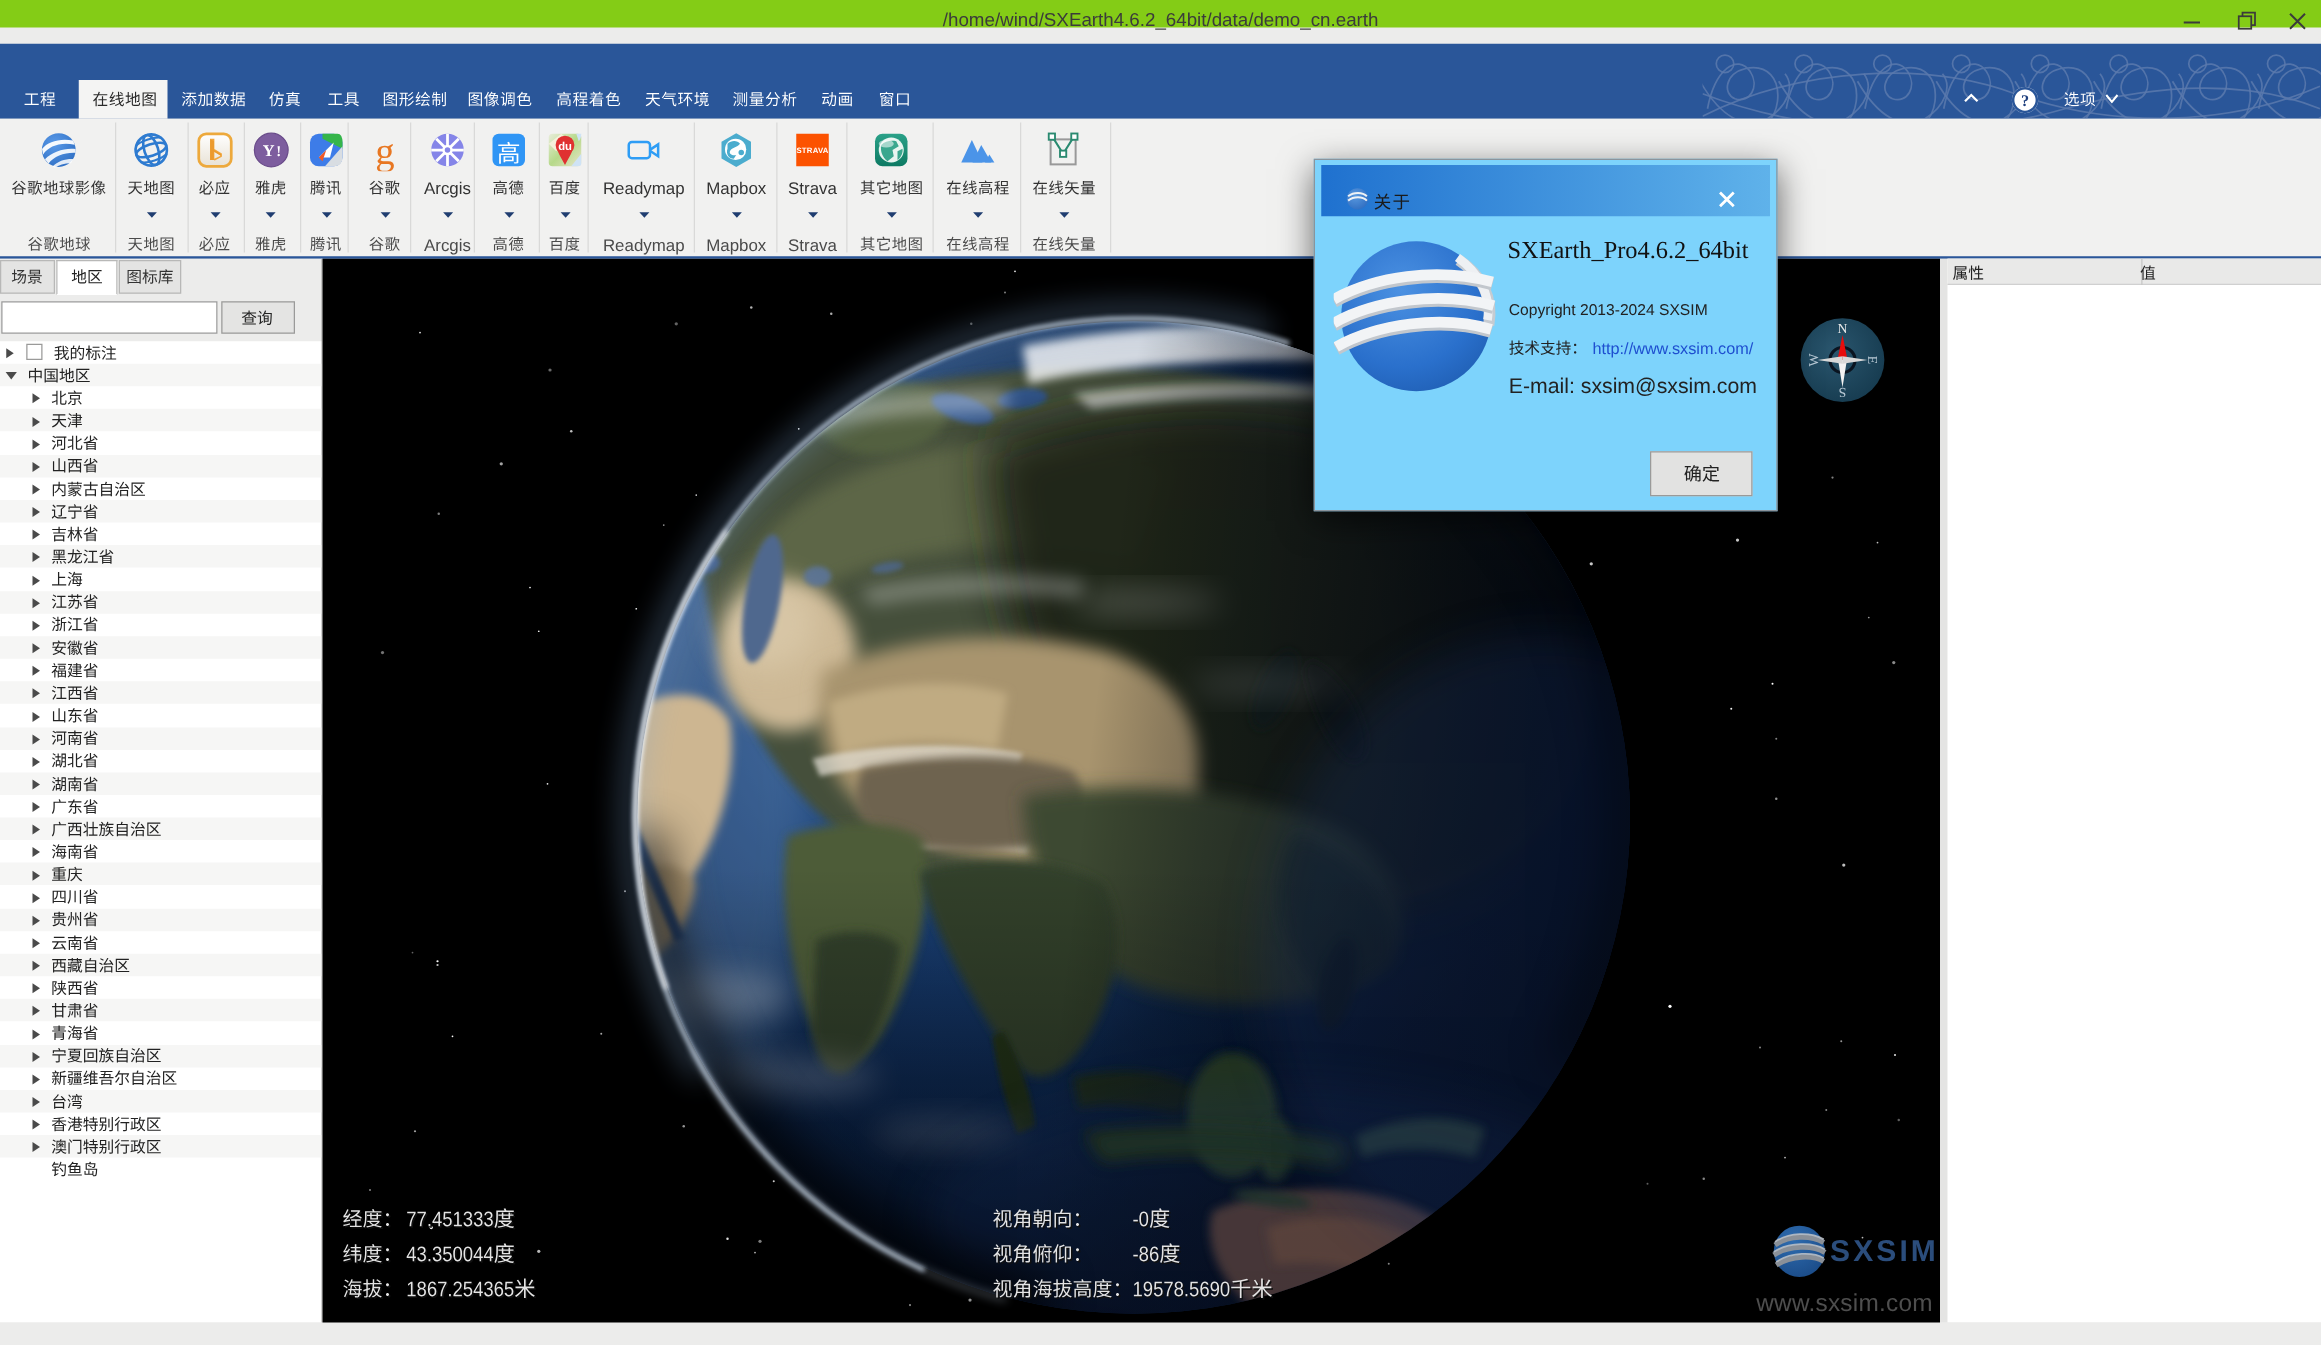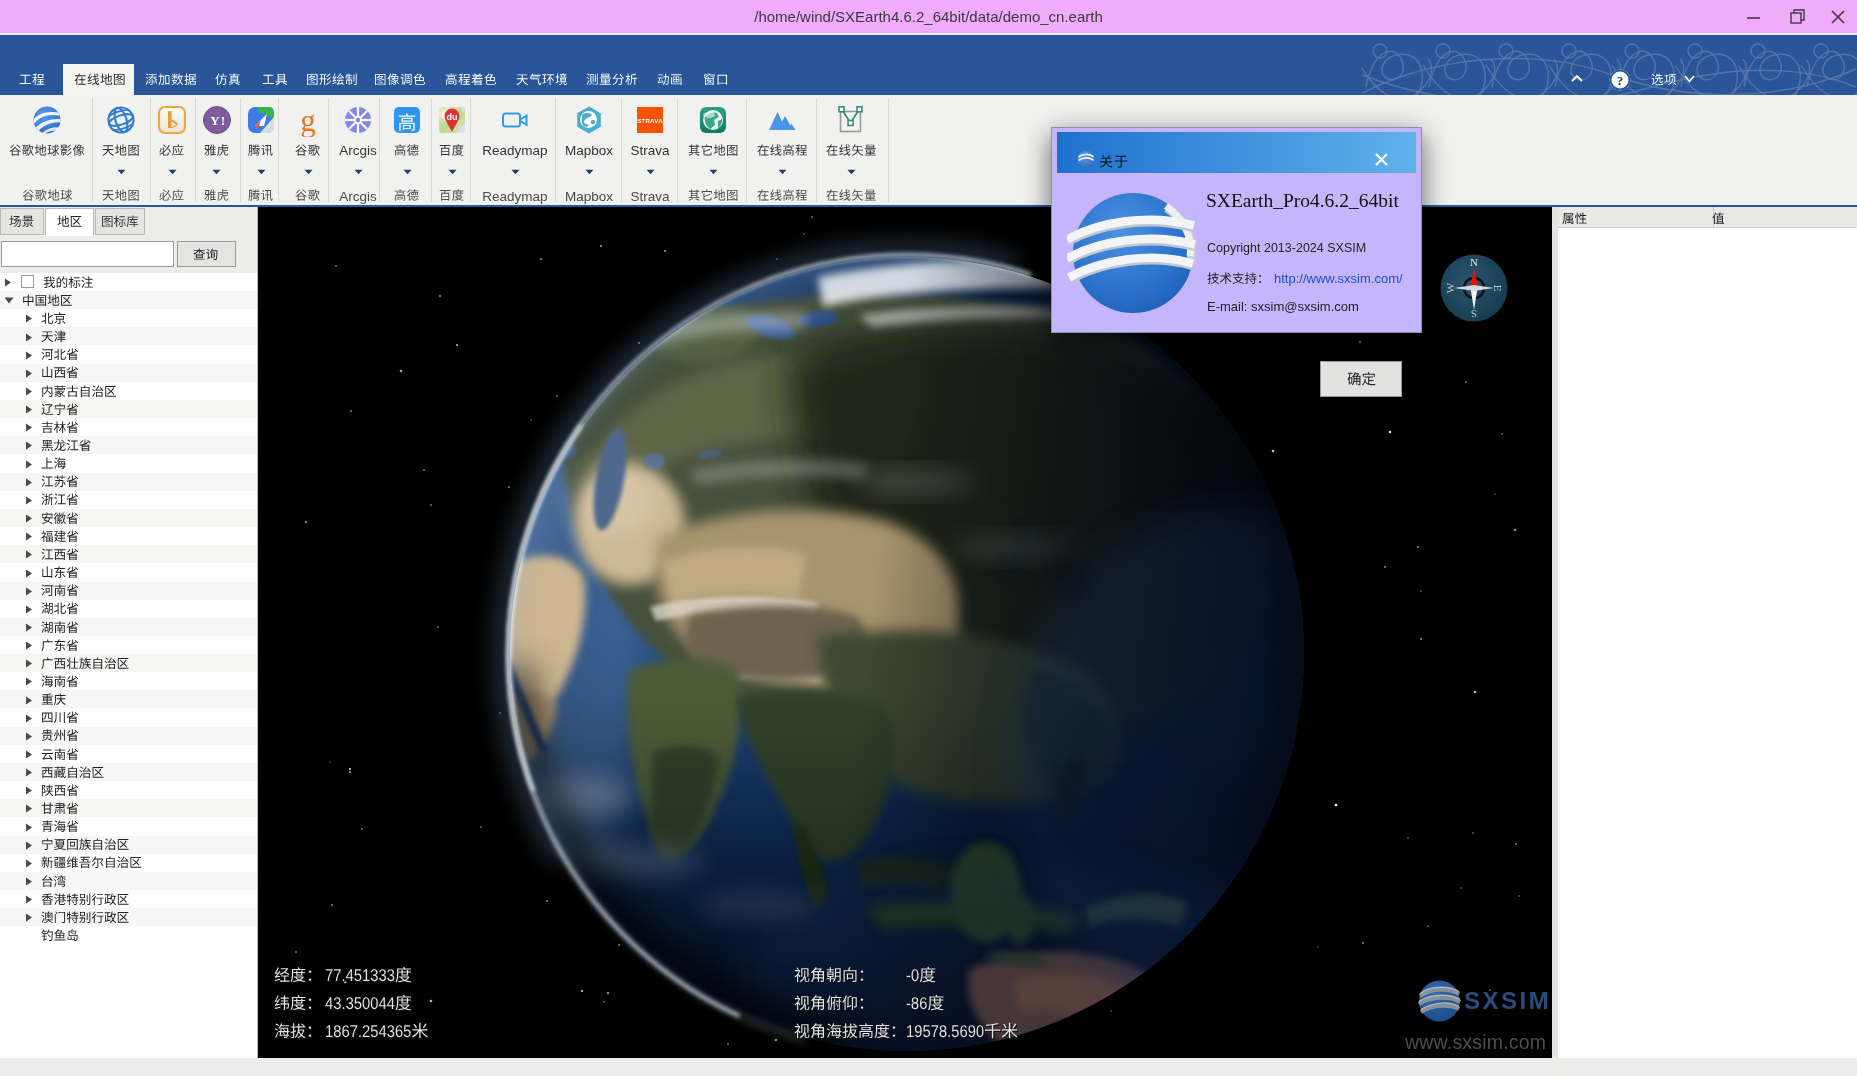--- a/index.html
+++ b/index.html
@@ -1,17 +1,17 @@
 <!DOCTYPE html>
 <html><head><meta charset="utf-8"><style>
 *{margin:0;padding:0;box-sizing:border-box}
 html,body{width:1857px;height:1076px;overflow:hidden;font-family:"Liberation Sans",sans-serif;background:#ececeb}
 .abs{position:absolute}
 .tr{position:absolute;overflow:visible}
-#titlebar{position:absolute;left:0;top:0;width:1857px;height:33px;background:#f0abfc}
+#titlebar{position:absolute;left:0;top:0;width:1857px;height:22px;background:#84cc16}
 #title{position:absolute;width:100%;text-align:center;top:8px;font-size:15px;color:#3b3b3b}
 #ribbon{position:absolute;left:0;top:35px;width:1857px;height:60px;background:#2a5699}
 #tabs{position:absolute;left:0;top:64px;width:1857px;height:31px}
 .tab{position:absolute;top:0;height:31px}
 .tab.sel{background:#f4f4f3}
 #toolbar{position:absolute;left:0;top:95px;width:1857px;height:110px;background:#f1f1f0}
 .sep{position:absolute;top:3px;width:1px;height:104px;background:#d9d9d8}
 #blueline{position:absolute;left:0;top:205px;width:1857px;height:2px;background:#2a5699}
 #leftpanel{position:absolute;left:0;top:207px;width:258px;height:851px;background:#ececeb;border-right:1px solid #b8b8b7}
 .ltab{position:absolute;top:1px;height:27px;background:#e4e4e3;border:1px solid #b8b8b7}
@@ -20,21 +20,21 @@
 #searchbtn{position:absolute;left:177px;top:34px;width:59px;height:26px;background:#e4e4e3;border:1px solid #9a9a99}
 #tree{position:absolute;left:0;top:66px;width:257px;height:785px;background:#fff}
 .trow{position:absolute;left:0;width:257px;height:18px}
 .trow.alt{background:#f6f6f5}
 #earth{position:absolute;left:258px;top:207px;width:1294px;height:851px;background:#000}
 #rightpanel{position:absolute;left:1552px;top:207px;width:305px;height:851px;background:#e4e4e3}
 #rpbody{position:absolute;left:6px;top:0;width:299px;height:851px;background:#fff}
 #rphead{position:absolute;left:6px;top:0;width:299px;height:21px;background:#e9e9e8;border-bottom:1px solid #d0d0d0}
 #rpdiv{position:absolute;left:155px;top:0;width:1px;height:21px;background:#c6c6c5}
 #statusbar{position:absolute;left:0;top:1058px;width:1857px;height:18px;background:#ececeb}
-#dialog{position:absolute;left:1051px;top:127px;width:371px;height:206px;background:#c4b5fd;border:1px solid #8b949c;box-shadow:0 8px 26px rgba(0,0,0,.6)}
+#dialog{position:absolute;left:1051px;top:127px;width:371px;height:282px;background:#7dd3fc;border:1px solid #8b949c;box-shadow:0 8px 26px rgba(0,0,0,.6)}
 #dtitle{position:absolute;left:5px;top:4px;width:359px;height:41px;background:linear-gradient(90deg,#1f71cf,#5fb2ea)}
 #dbtn{position:absolute;left:268px;top:233px;width:82px;height:36px;background:#e2e2e1;border:1px solid #9a9a99}
 a.lnk{color:#1e4fd0;}
 </style></head><body>
 <div id="titlebar">
     <div id="title">/home/wind/SXEarth4.6.2_64bit/data/demo_cn.earth</div>
 <svg class="abs" style="left:1740px;top:8px" width="110" height="20">
       <line x1="7" y1="10" x2="20" y2="10" stroke="#3b3b3b" stroke-width="1.6"></line>
       <rect x="51" y="5" width="10" height="10" fill="none" stroke="#3b3b3b" stroke-width="1.4"></rect>
       <path d="M54 5 L54 2 L64 2 L64 12 L61 12" fill="none" stroke="#3b3b3b" stroke-width="1.4"></path>
@@ -1518,21 +1518,21 @@
 <svg class="tr " style="left:155.0px;top:140.6px" width="65" height="19">
       <g fill="#222222">
         <use href="#g6280" transform="translate(0.0 13.9) scale(0.0125 0.0125)"></use>
         <use href="#g672f" transform="translate(12.5 13.9) scale(0.0125 0.0125)"></use>
         <use href="#g652f" transform="translate(25.0 13.9) scale(0.0125 0.0125)"></use>
         <use href="#g6301" transform="translate(37.5 13.9) scale(0.0125 0.0125)"></use>
         <use href="#gff1a" transform="translate(50.0 13.9) scale(0.0125 0.0125)"></use>
       </g>
     </svg>
 <div class="abs" style="left:222px;top:143px;font-size:13px"><a class="lnk">http://www.sxsim.com/</a></div>
-<div class="abs" style="left:155px;top:171px;font-size:13px;color:#222">E-mail: sxsim@sxsim.com</div>
+<div class="abs" style="left:155px;top:171px;font-size:17px;color:#222">E-mail: sxsim@sxsim.com</div>
 <div id="dbtn"></div>
 <svg class="tr " style="left:294.5px;top:240.1px" width="31" height="22">
       <g fill="#222222">
         <use href="#g786e" transform="translate(0.0 16.2) scale(0.0145 0.0145)"></use>
         <use href="#g5b9a" transform="translate(14.5 16.2) scale(0.0145 0.0145)"></use>
       </g>
     </svg>
 </div>
 <svg width="0" height="0" style="position:absolute">
     <defs>

